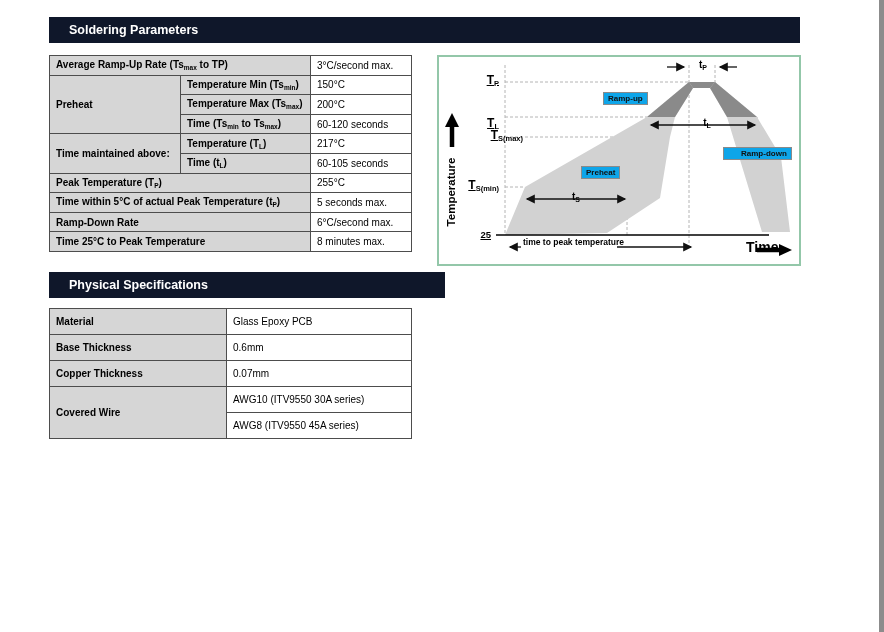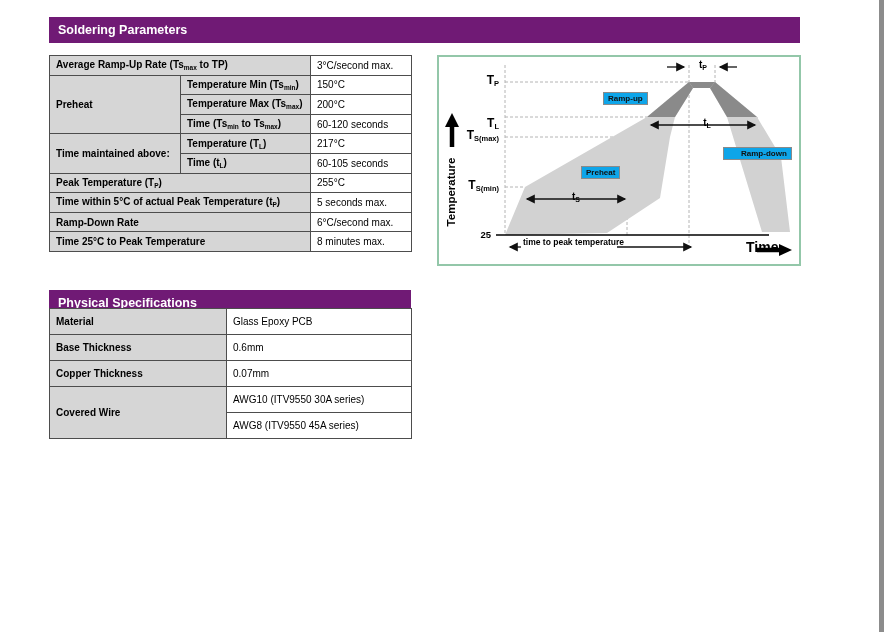--- a/index.html
+++ b/index.html
@@ -1,32 +1,32 @@
 <!DOCTYPE html>
 <html><head>
 <meta charset="utf-8">
 <style>
   html,body{margin:0;padding:0;}
   .page{position:relative;width:884px;height:632px;background:#ffffff;overflow:hidden;
         font-family:"Liberation Sans",sans-serif;color:#000;}
   .edge-right{position:absolute;top:0;right:0;width:5px;height:632px;background:#8c8c8c;}
-  .gbar{position:absolute;height:26px;background:#701a75;color:#fff;font-weight:bold;
-        font-size:12.5px;line-height:26px;padding-left:9px;box-sizing:border-box;}
+  .gbar{position:absolute;height:26px;background:#0f172a;color:#fff;font-weight:bold;
+        font-size:12.5px;line-height:26px;padding-left:20px;box-sizing:border-box;}
   .ptable{position:absolute;border-collapse:collapse;table-layout:fixed;font-size:10px;}
   .ptable td{border:1px solid #4d4d4d;padding:0 2px 0 6px;vertical-align:middle;box-sizing:border-box;}
   .t1 td{height:19.6px;}
   .t2 td{height:26px;}
   .lab{background:#d6d6d6;font-weight:bold;}
   .val{background:#fff;font-weight:normal;margin-left:22px;}
   .sb{font-size:6.5px;vertical-align:-2px;}
   .chartbox{position:absolute;left:437px;top:55px;width:360px;height:207px;
             border:2px solid #93c7a9;background:#fff;}
   .chartbox svg{position:absolute;left:0;top:0;}
   .ov{position:absolute;white-space:nowrap;}
-  .yl{left:0;text-align:right;font-weight:bold;font-size:12px;line-height:13px;}
+  .yl{left:0;text-align:right;font-weight:bold;font-size:12px;line-height:13px;text-decoration:underline;}
   .ysub{font-size:7.5px;vertical-align:-2px;font-weight:bold;}
   .asub{font-size:7px;vertical-align:-2px;font-weight:bold;}
   .alab{font-weight:bold;font-size:10px;text-align:center;width:24px;}
   .lblbox{position:absolute;background:#0ea5e9;border:1px solid #8a8a8a;font-weight:bold;
           font-size:8px;padding:1px 4px;color:#111;white-space:nowrap;}
   .ytitle{position:absolute;left:-37px;top:128px;width:100px;height:14px;
           transform:rotate(-90deg);font-weight:bold;font-size:11.5px;text-align:center;}
   .ttp{left:84px;top:180px;font-size:8.5px;font-weight:bold;}
   .timelbl{left:283px;top:182px;font-size:14px;font-weight:bold;margin-left:24px;}
   .footnotes{position:absolute;left:437px;top:276px;width:440px;font-size:8px;
@@ -134,40 +134,40 @@
       <g>
         <line x1="13" y1="90" x2="13" y2="70" stroke="#000" stroke-width="4.5"></line>
         <polygon points="6,70 20,70 13,56" fill="#000"></polygon>
         <line x1="318" y1="193" x2="340" y2="193" stroke="#000" stroke-width="4.5"></line>
         <polygon points="340,187 340,199 353,193" fill="#000"></polygon>
       </g>
     </svg>
 
     <div class="ov yl" style="width:60px;top:17px;"><span>T</span><span class="ysub">P</span></div>
     <div class="ov yl" style="width:60px;top:60px;"><span>T</span><span class="ysub">L</span></div>
-    <div class="ov yl" style="width:60px;top:72px;"><span>T</span><span class="ysub">S(max)</span></div>
+    <div class="ov yl" style="width:60px;top:72px;padding-left:24px;"><span>T</span><span class="ysub">S(max)</span></div>
     <div class="ov yl" style="width:60px;top:122px;"><span>T</span><span class="ysub">S(min)</span></div>
     <div class="ov yl" style="width:52px;top:171px;font-size:9.5px;">25</div>
 
     <div class="ytitle">Temperature</div>
     <div class="ov timelbl">Time</div>
 
     <div class="ov alab" style="left:252px;top:2px;"><span>t</span><span class="asub">P</span></div>
     <div class="ov alab" style="left:256px;top:60px;"><span>t</span><span class="asub">L</span></div>
     <div class="ov alab" style="left:125px;top:134px;"><span>t</span><span class="asub">S</span></div>
 
     <div class="lblbox" style="left:164px;top:35px;">Ramp-up</div>
     <div class="lblbox" style="left:142px;top:109px;">Preheat</div>
     <div class="lblbox" style="left:284px;top:90px;padding-left:17px;">Ramp-down</div>
 
     <div class="ov ttp">time to peak temperature</div>
   </div>
 
 
-  <div class="gbar" style="left:49px;top:290px;width:362px;">
+  <div class="gbar" style="left:49px;top:272px;width:396px;">
     <span>Physical Specifications</span>
   </div>
 
   <table class="ptable t2" style="left:49px;top:308px;width:362px;">
     <colgroup>
         <col style="width:177px">
         <col style="width:185px">
       </colgroup>
     <tbody>
         <tr>

